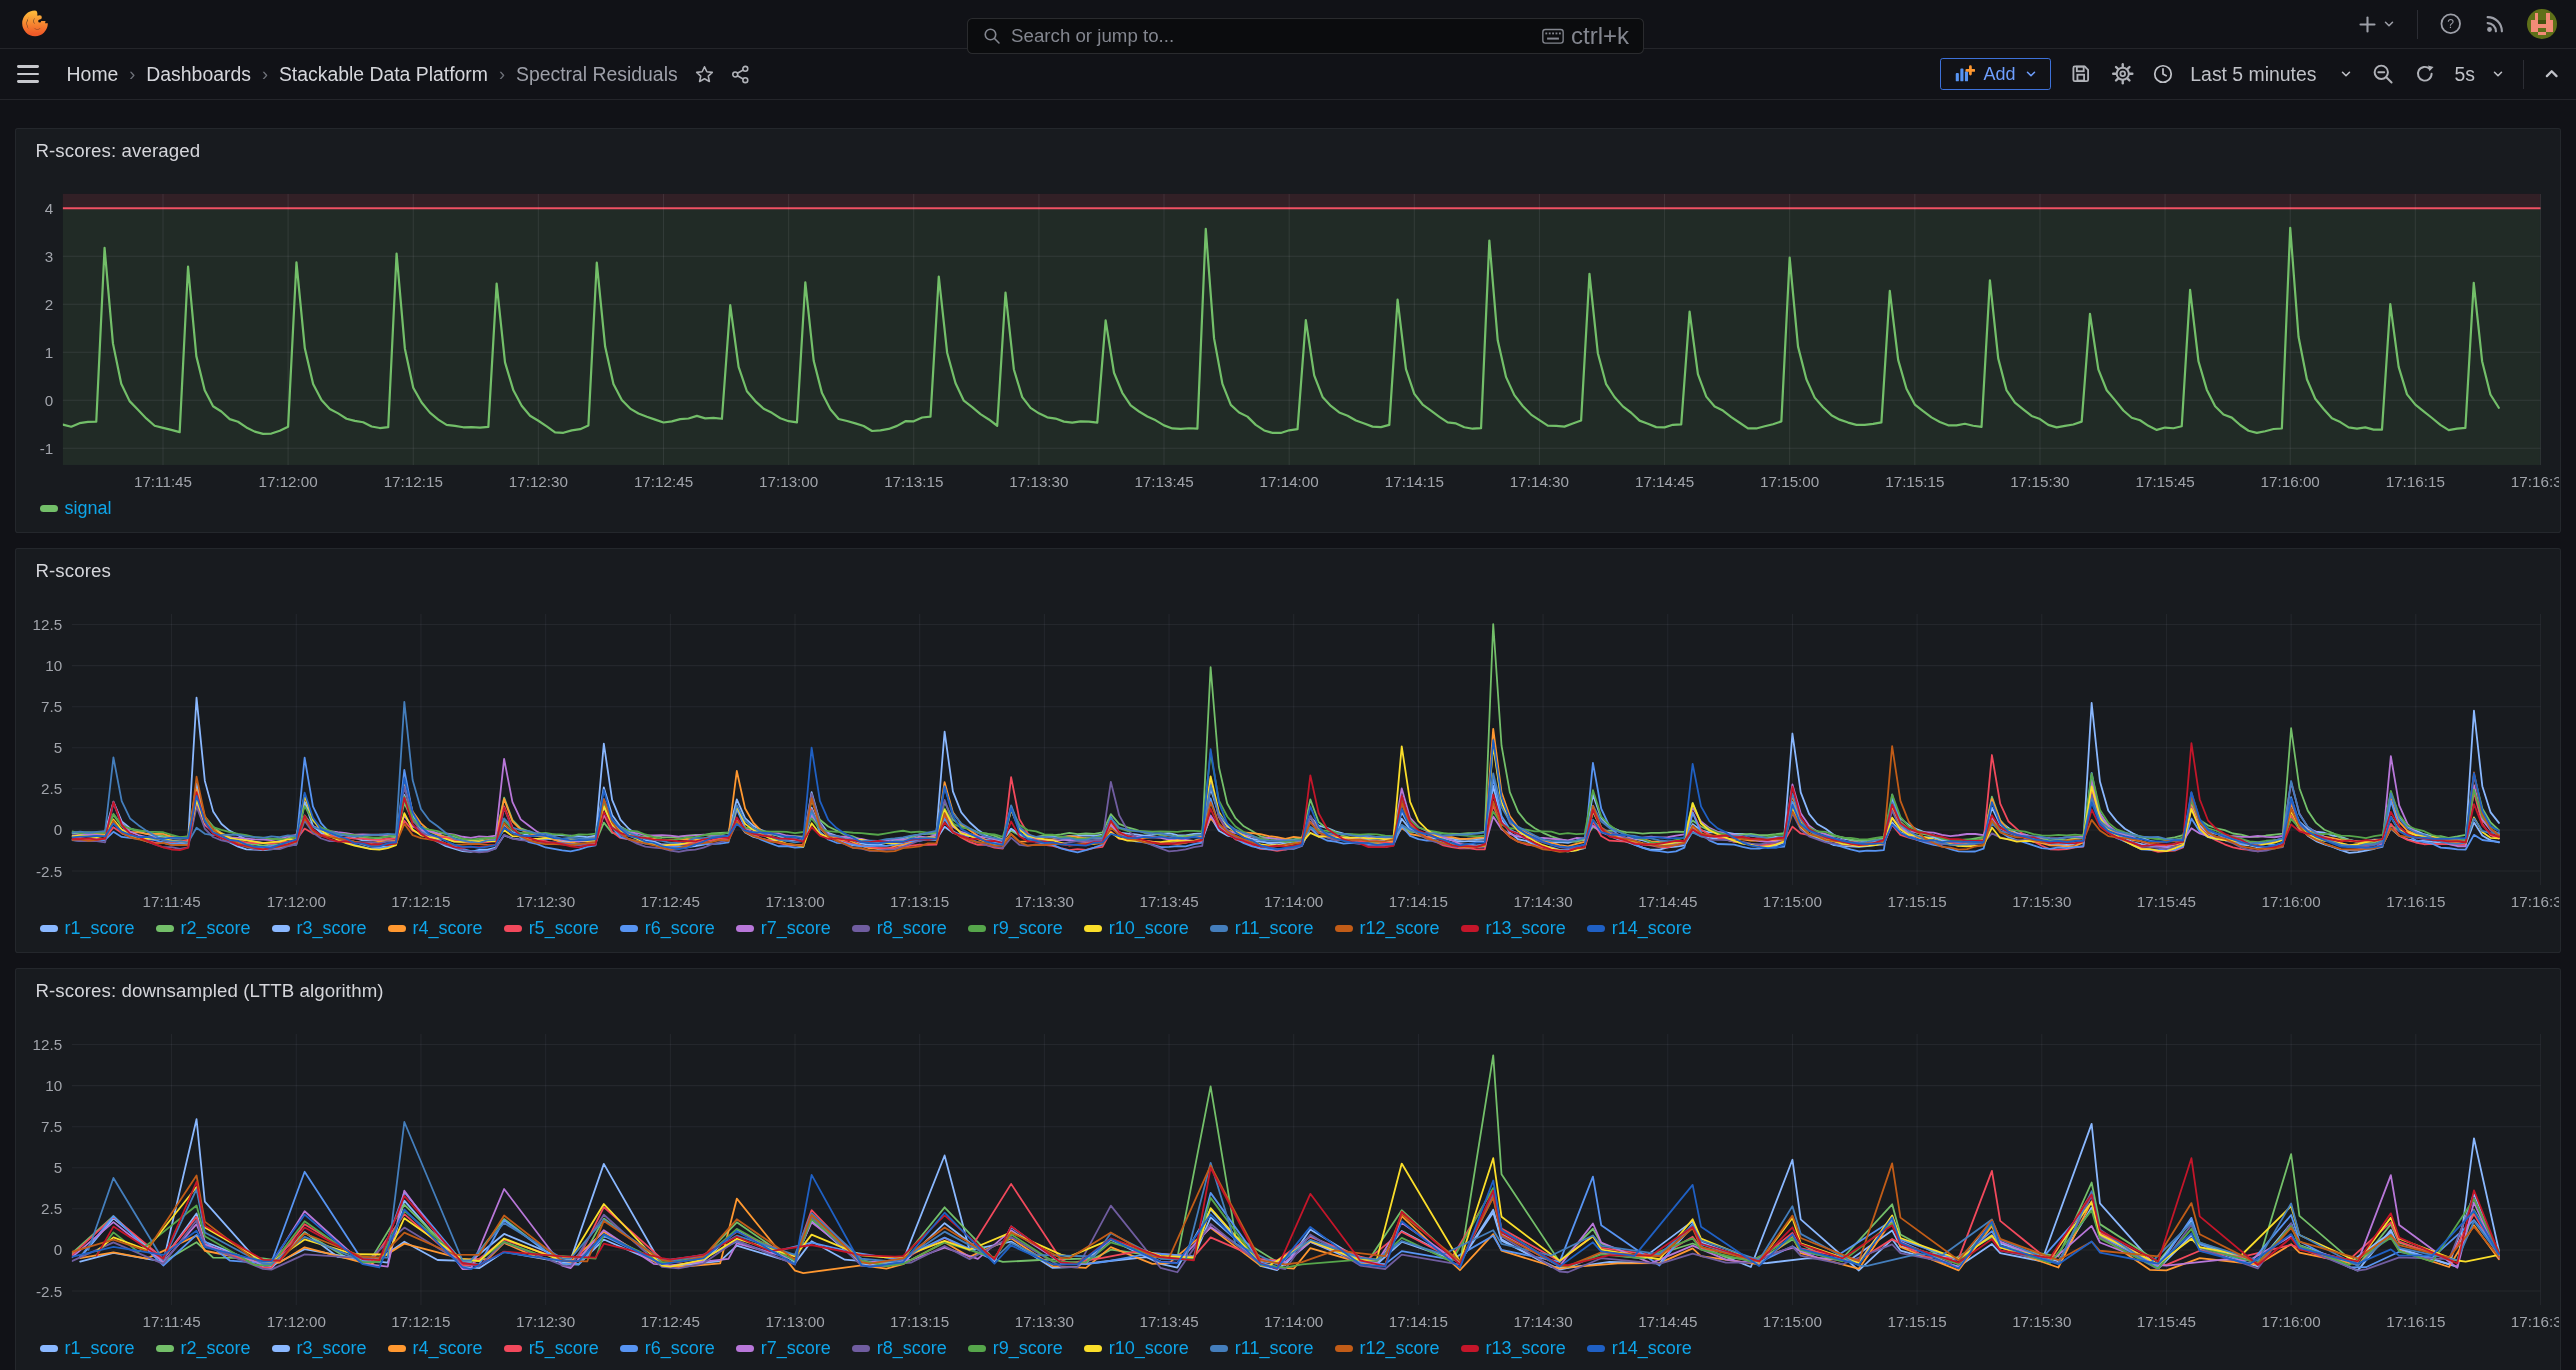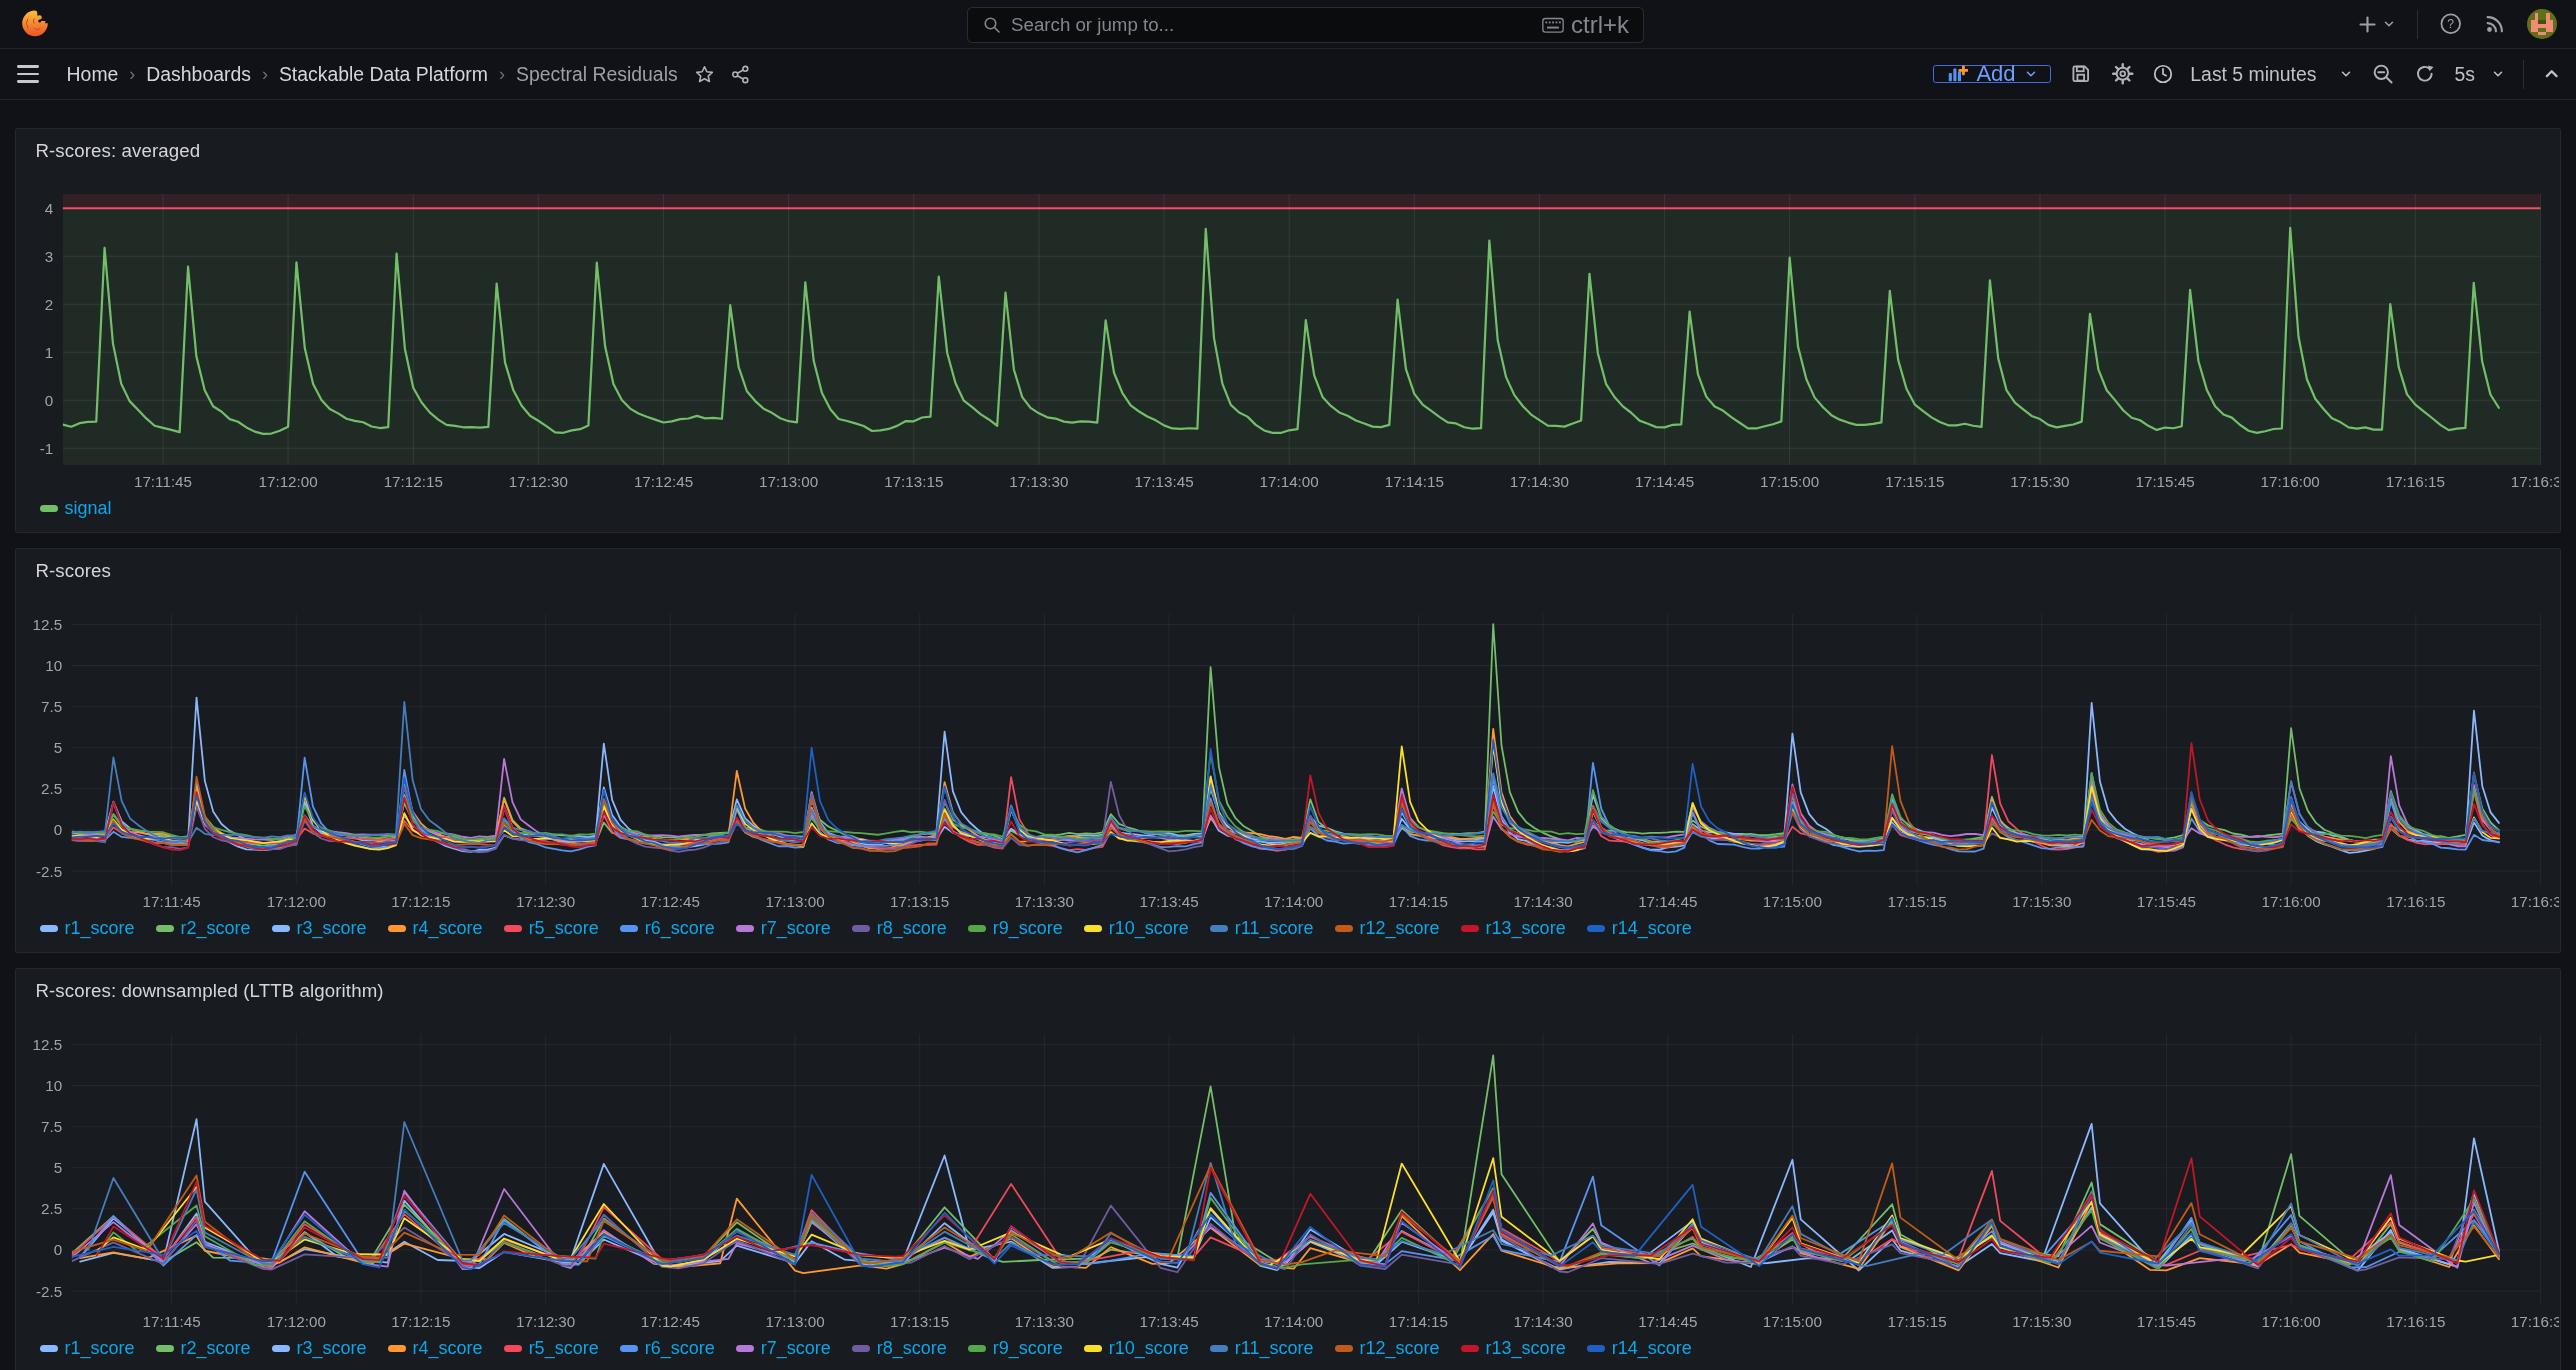--- a/index.html
+++ b/index.html
@@ -10,21 +10,21 @@
     font-family: "Liberation Sans", sans-serif;
   }
   
   .bar1 {
     height: 49px; border-bottom: 0.7px solid rgba(204,204,220,0.10);
     display: flex; align-items: center; padding: 0 19.4px; position: relative;
     background: #111217;
   }
   .logo { width: 32px; height: 32px; display: block; }
   .searchbox {
-    position: absolute; left: 967px; top: 7px; width: 677px; height: 36px;
+    position: absolute; left: 967px; top: 18px; width: 677px; height: 36px;
     background: #0b0c0e; border: 0.7px solid rgba(204,204,220,0.16);
     border-radius: 5.5px; display: flex; align-items: center; padding: 12px 14px;
     color: #81848d;
   }
   .searchbox input {
     flex: 1; background: transparent; border: none; outline: none;
     color: #9fa2ab; font-size: 18.7px; font-family: inherit; margin-left: 9.7px;
   }
   .searchbox input::placeholder { color: #83868f; }
   .shortcut { display: flex; align-items: center; gap: 7px; color: #83868f; font-size: 24px; }
@@ -39,23 +39,23 @@
   }
   .hamburger { width: 22px; height: 22px; display: flex; flex-direction: column; justify-content: center; gap: 4.8px; cursor: pointer; background: none; border: none; }
   .hamburger span { display: block; height: 2.8px; border-radius: 1.4px; background: #c7c8cd; }
   .crumbs { display: flex; align-items: center; gap: 11px; margin-left: 28px; font-size: 19.4px; }
   .crumb { color: #d5d6db; cursor: pointer; }
   .crumb.current { color: #9d9fa8; cursor: default; }
   .crumb-sep { color: #6e7179; font-size: 18px; }
   .crumb-icons { display: flex; align-items: center; gap: 15px; margin-left: 16.6px; }
   .bar2-right { margin-left: auto; display: flex; align-items: center; gap: 18px; }
   .addbtn {
-    display: flex; align-items: center; gap: 8.3px; height: 18px; padding: 0 12.5px;
+    display: flex; align-items: center; gap: 8.3px; height: 32px; padding: 0 12.5px;
     border: 1.4px solid #3d71d9; border-radius: 2.8px; background: transparent;
-    color: #6e9fff; font-size: 22px; font-family: inherit; cursor: pointer;
+    color: #6e9fff; font-size: 18px; font-family: inherit; cursor: pointer;
   }
   .toolitem { display: flex; align-items: center; gap: 16px; color: #c0c2c8; font-size: 19.4px; background: none; border: none; font-family: inherit; cursor: pointer; }
 
   
   .canvas { padding: 28px 15px 0 15px; }
   .panel {
     height: 405px; margin-bottom: 15px; background: #181b1f;
     border: 0.7px solid rgba(204,204,220,0.07); border-radius: 2.8px;
     overflow: hidden;
   }

